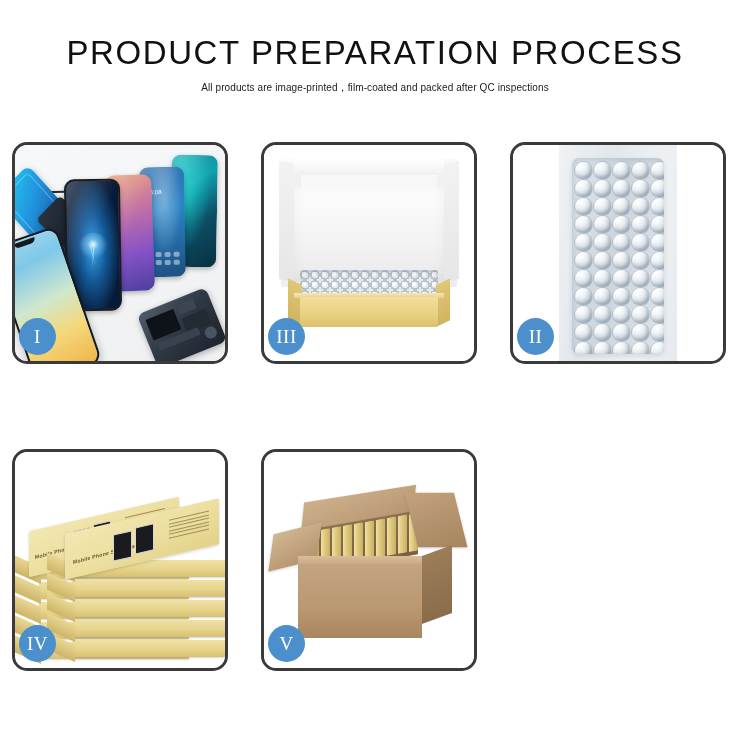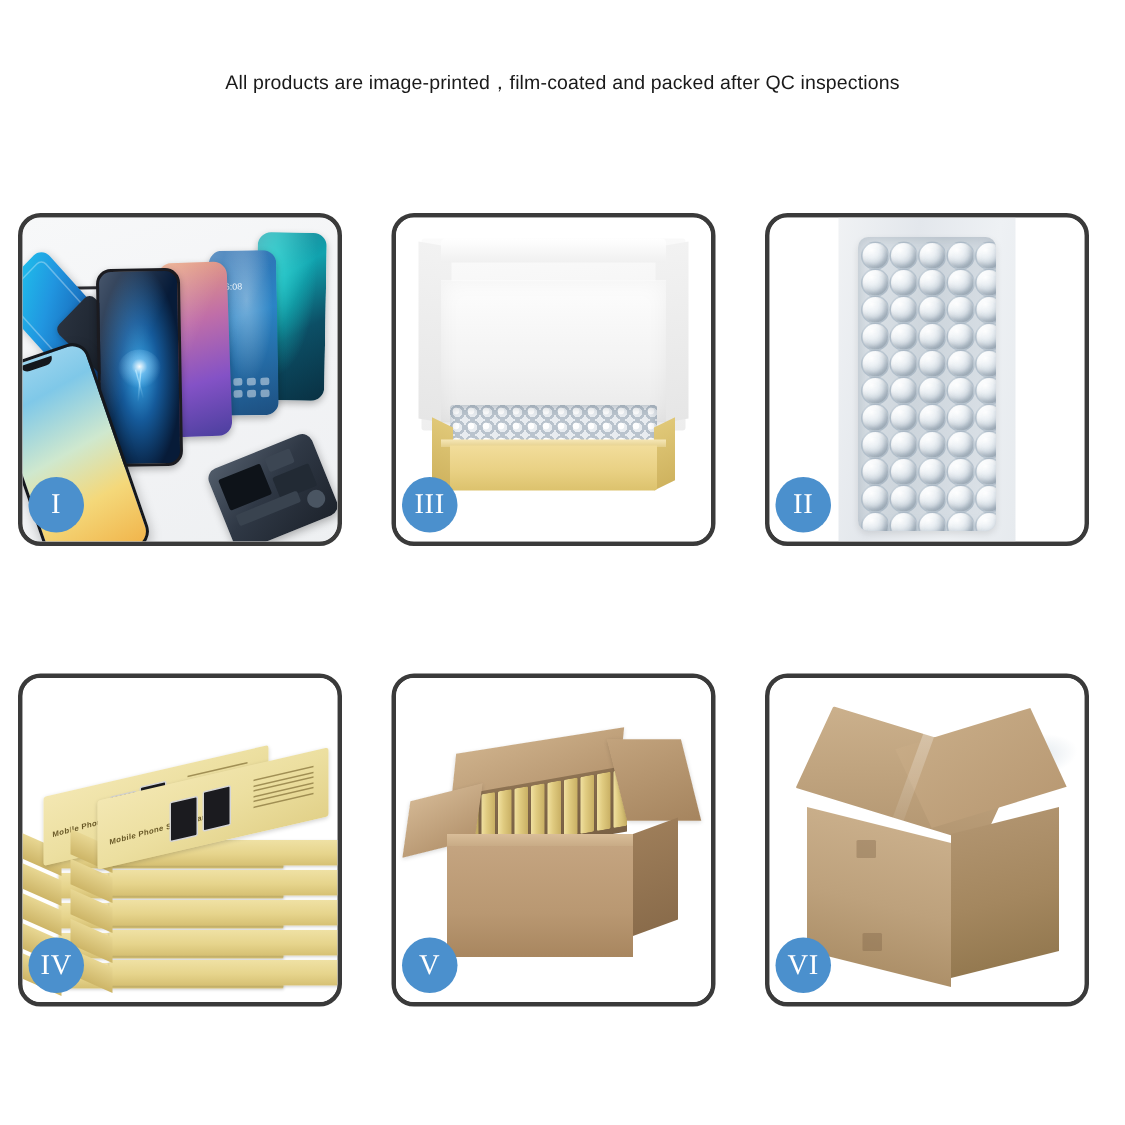--- a/index.html
+++ b/index.html
@@ -25,21 +25,21 @@
     font-size: 33px;
     font-weight: 400;
     letter-spacing: 1.6px;
     color: #111111;
     margin: 0;
     line-height: 1.05;
     white-space: nowrap;
   }
   .subtitle {
     font-family: "Liberation Sans", sans-serif;
-    font-size: 13px;
+    font-size: 10px;
     font-weight: 400;
     color: #1a1a1a;
     margin: 10px 0 0 0;
     letter-spacing: 0.1px;
     white-space: nowrap;
   }
 
   
   .grid {
     position: absolute;
@@ -528,20 +528,21 @@
     left: 140px; top: 38px;
     width: 66px; height: 30px;
     background: radial-gradient(ellipse at center, rgba(190,205,215,.55), rgba(255,255,255,0) 70%);
     transform: rotate(-10deg);
   }
 </style>
 </head>
 <body>
 
 <div class="header">
+  <h1 class="title">PRODUCT PREPARATION PROCESS</h1>
   <p class="subtitle">All products are image-printed，film-coated and packed after QC inspections</p>
 </div>
 
 <div class="grid">
 
   <div class="card">
     <div class="card-photo">
       <div class="p1-bg"></div>
 
       <div class="ph ph-a"></div>
@@ -728,28 +729,14 @@
       </div>
       <div class="flap flap-right"></div>
       <div class="flap flap-left"></div>
       <div class="c5-rimF"></div>
       <div class="c5-body"></div>
       <div class="c5-side"></div>
     </div>
     <div class="badge">V</div>
   </div>
 
-  <div class="card">
-    <div class="card-photo">
-      <div class="p6"></div>
-      <div class="c6-shadow"></div>
-      <div class="c6-top"></div>
-      <div class="c6-top2"></div>
-      <div class="c6-seam"></div>
-      <div class="c6-frontL"></div>
-      <div class="c6-frontR"></div>
-      <div class="c6-tab" style="left:58px;top:108px;"></div>
-      <div class="c6-tab" style="left:62px;top:170px;"></div>
-    </div>
-    <div class="badge">VI</div>
-  </div>
 
 </div>
 
 </body></html>

